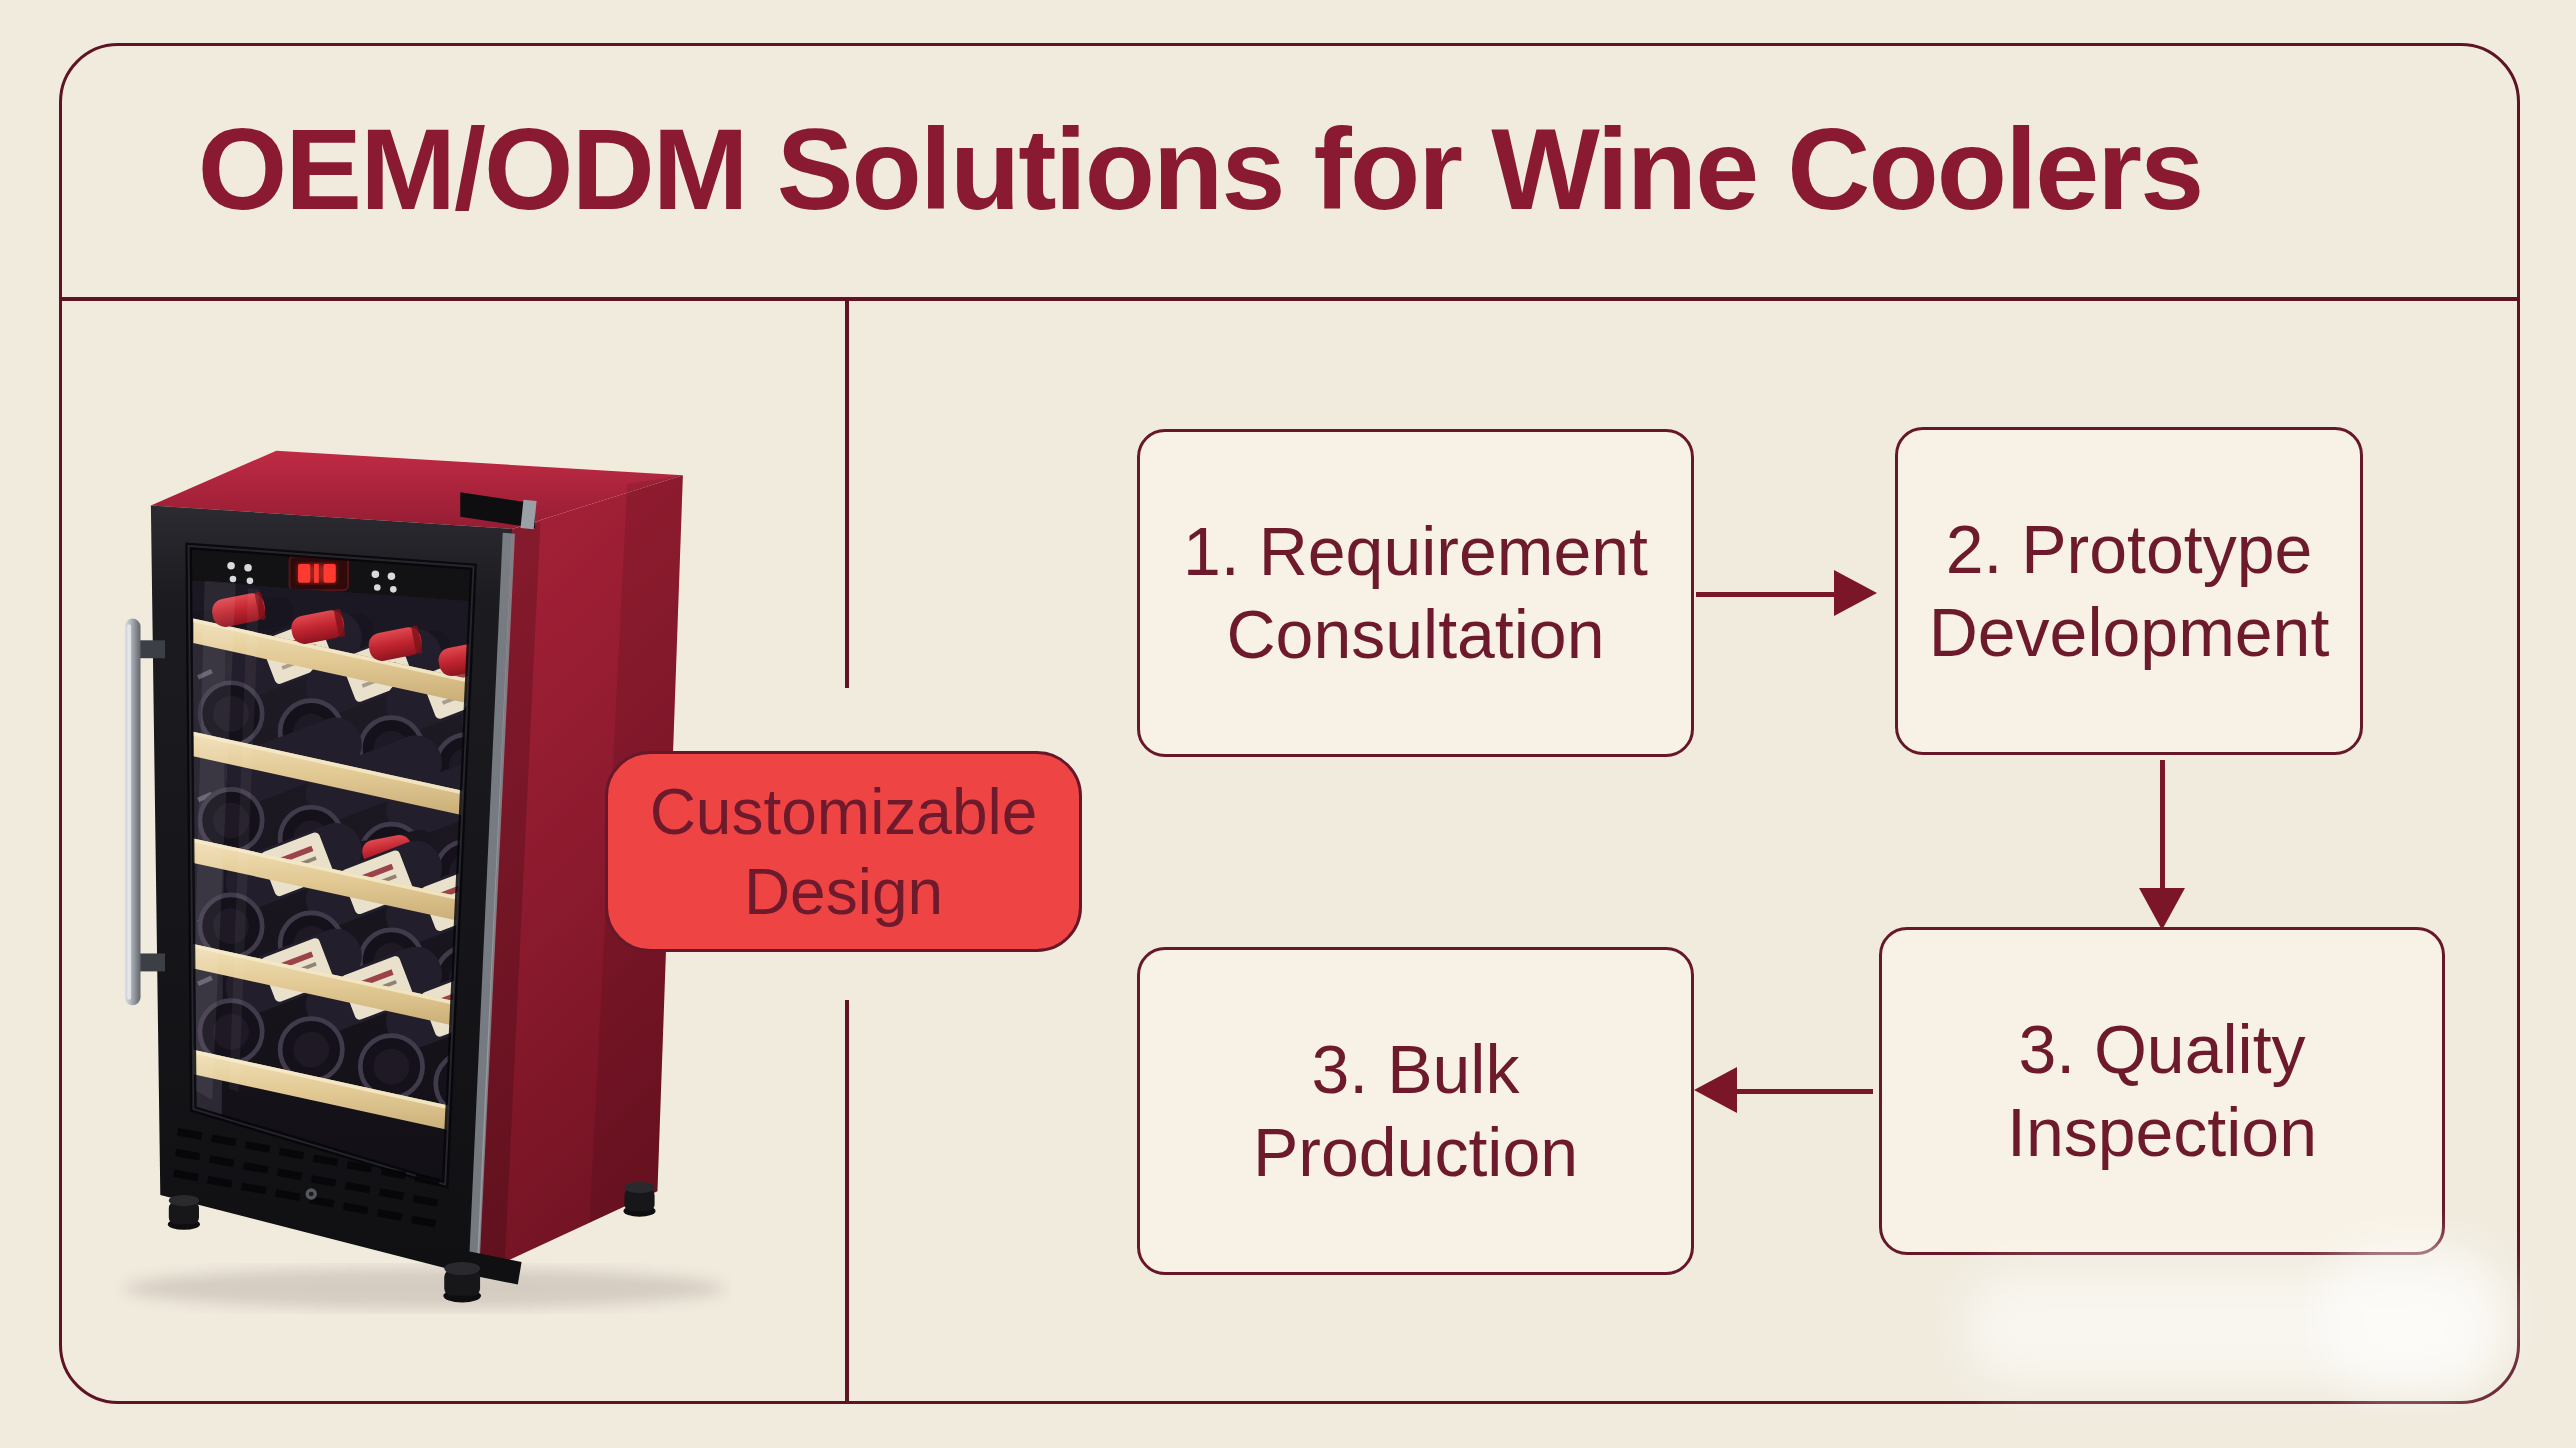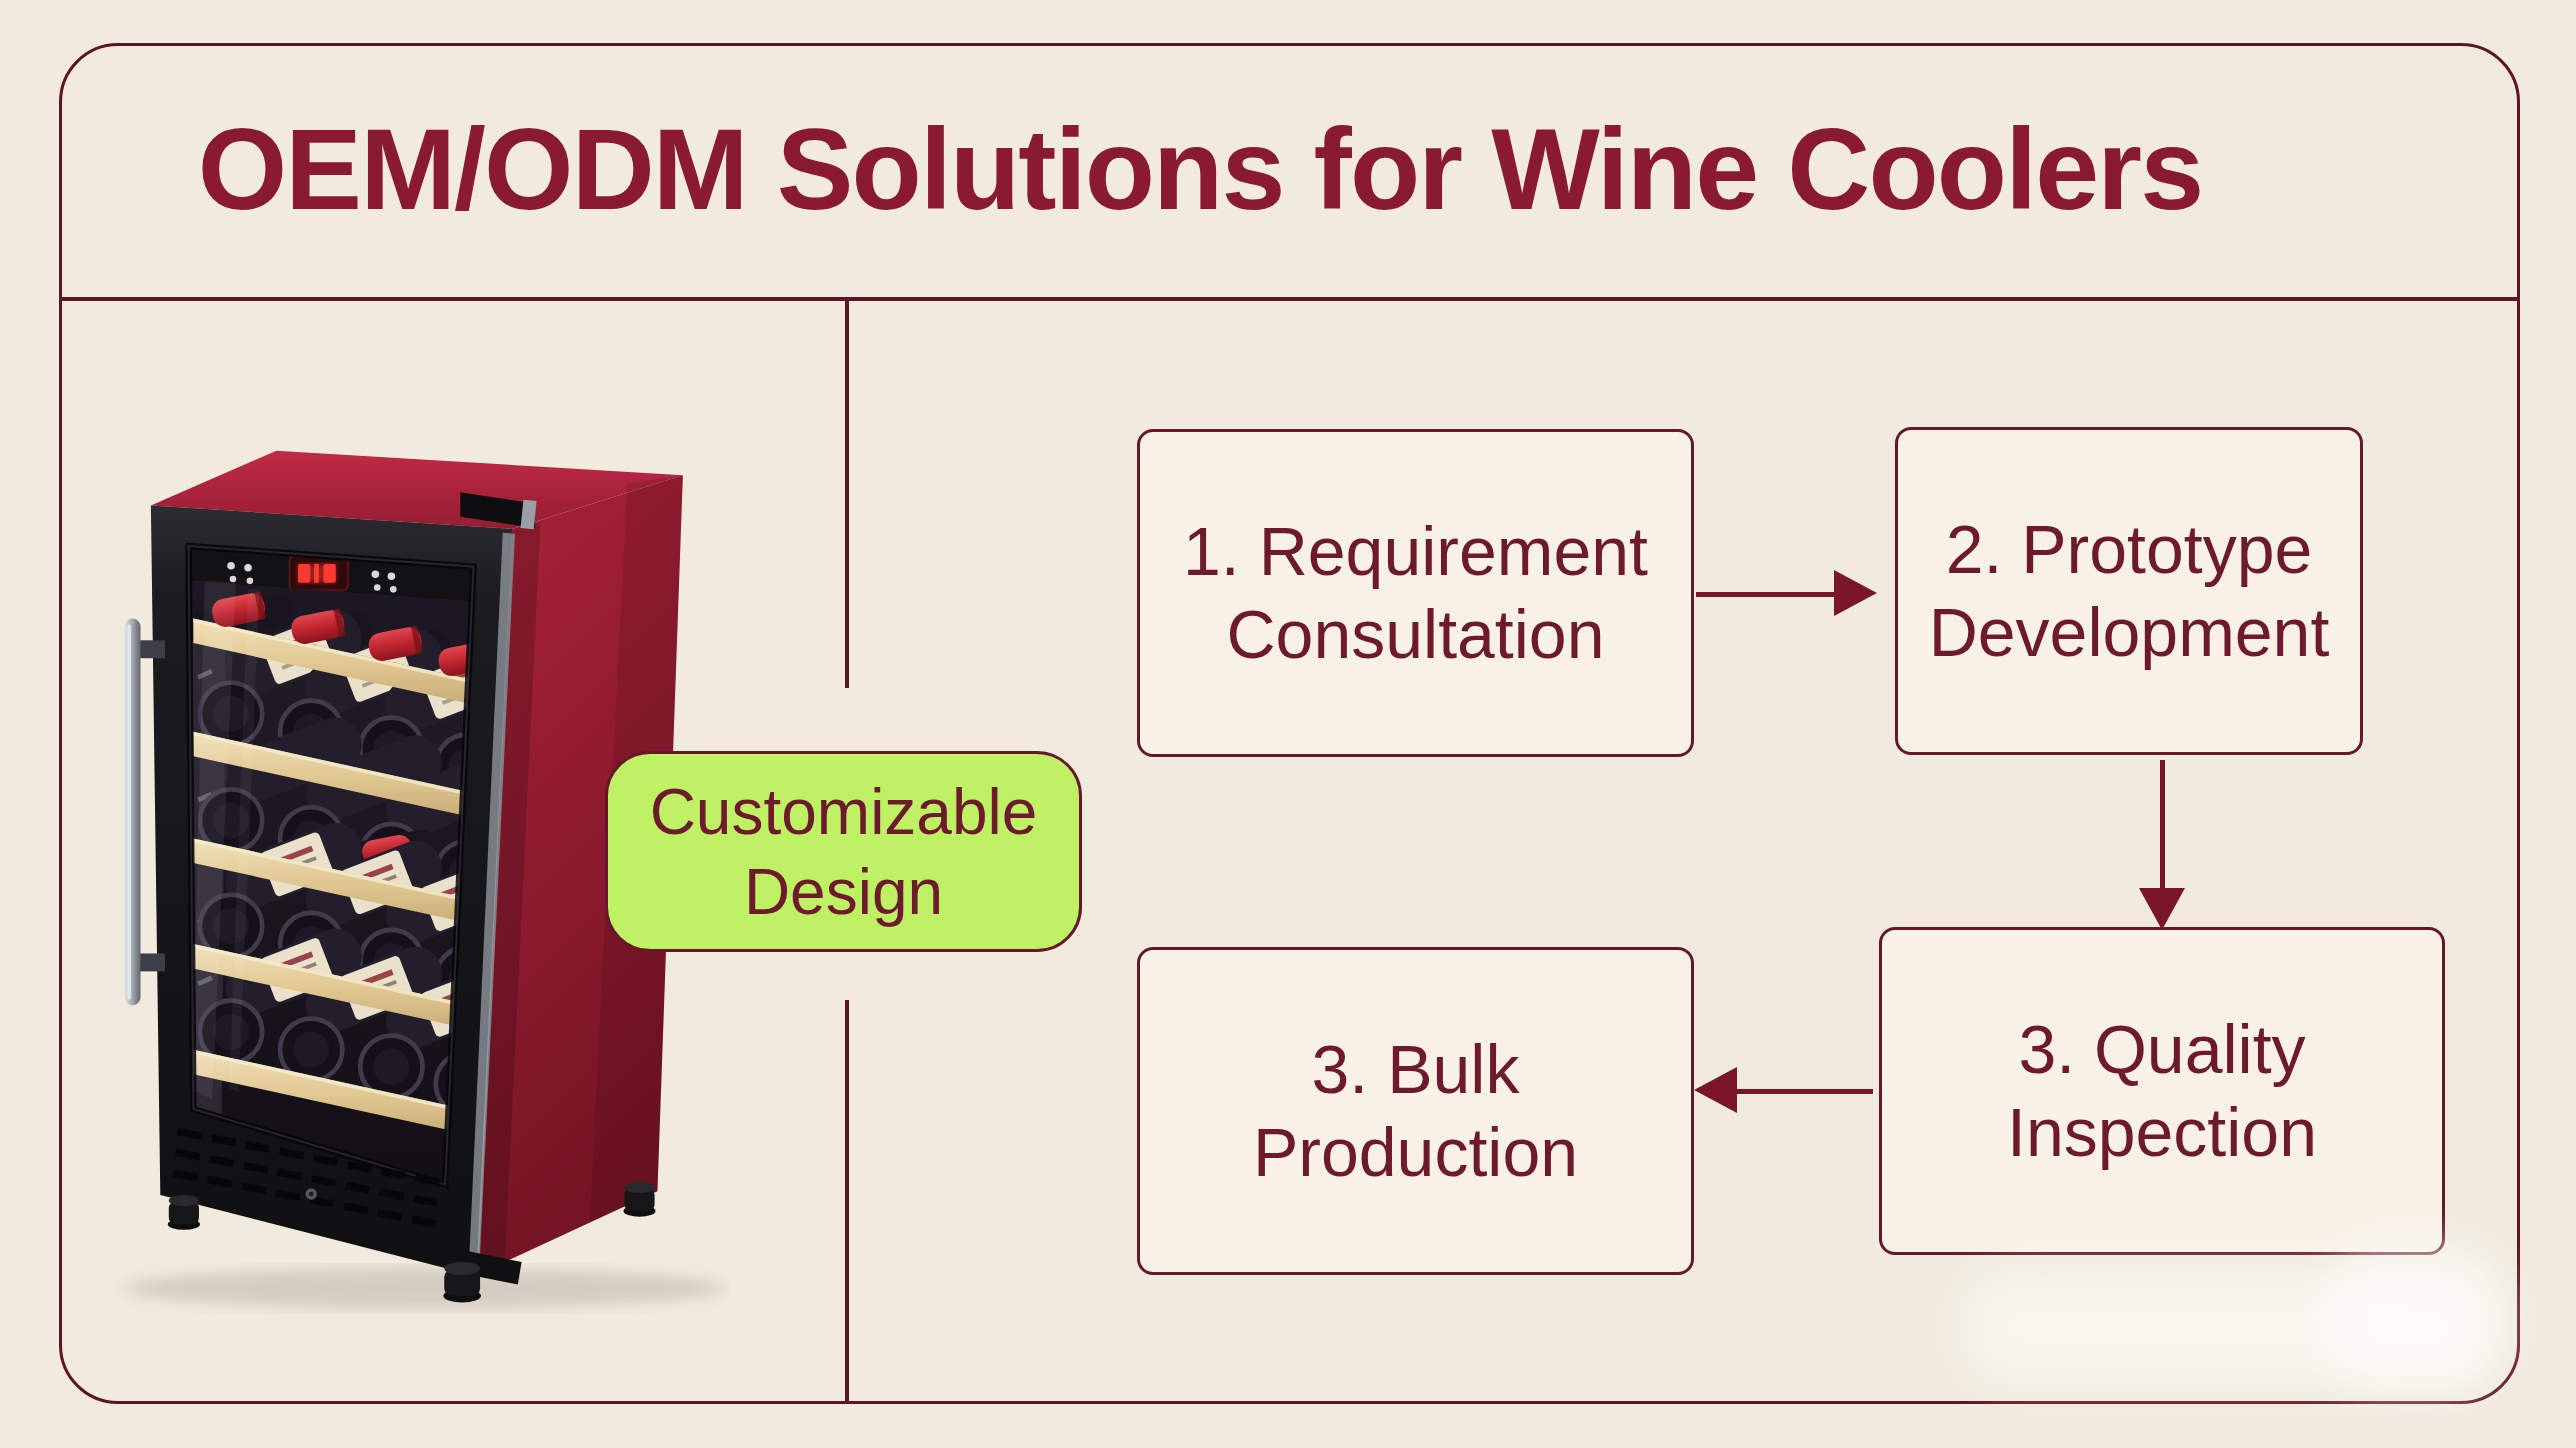--- a/index.html
+++ b/index.html
@@ -22,33 +22,33 @@
 
   .title{
     position:absolute;left:59px;top:106px;width:2282px;
     text-align:center;font-size:115px;font-weight:700;letter-spacing:-1.9px;
     color:#8a1a31;line-height:1.1;
   }
 
   
   .flow-box{
     position:absolute;box-sizing:border-box;
-    background:#f8f2e6;border:3.8px solid #67172a;border-radius:16px;
+    background:#f8f2e6;border:3.8px solid #67172a;border-radius:28px;
     display:flex;align-items:center;justify-content:center;text-align:center;
     font-size:68px;line-height:1.22;color:#6e1a2d;padding:19px 23px;
   }
   .box1{left:1137px;top:429px;width:557px;height:328px;}
   .box2{left:1879px;top:427px;width:468px;height:328px;margin-left:16px;}
   .box3{left:1137px;top:927px;width:557px;height:328px;margin-top:20px;}
   .box4{left:1879px;top:927px;width:566px;height:328px;}
 
   
   .product-label{
     position:absolute;left:605px;top:751px;width:477px;height:201px;
-    box-sizing:border-box;background:#bef264;border:3.8px solid #67172a;border-radius:45px;
+    box-sizing:border-box;background:#ef4444;border:3.8px solid #67172a;border-radius:45px;
     display:flex;align-items:center;justify-content:center;text-align:center;
     font-size:64px;line-height:1.25;color:#6e1a2d;z-index:5;padding:5.7px 24.5px;
   }
 
   
   .arrow-line{position:absolute;background:#7a1627;}
   .a1-line{left:1696px;top:592px;width:142px;height:4.7px;}
   .a1-head{position:absolute;left:1834px;top:570px;width:0;height:0;
     border-left:43px solid #7a1627;border-top:23.6px solid transparent;border-bottom:23.6px solid transparent;}
   .a2-line{left:2160px;top:760px;width:4.7px;height:132px;}

